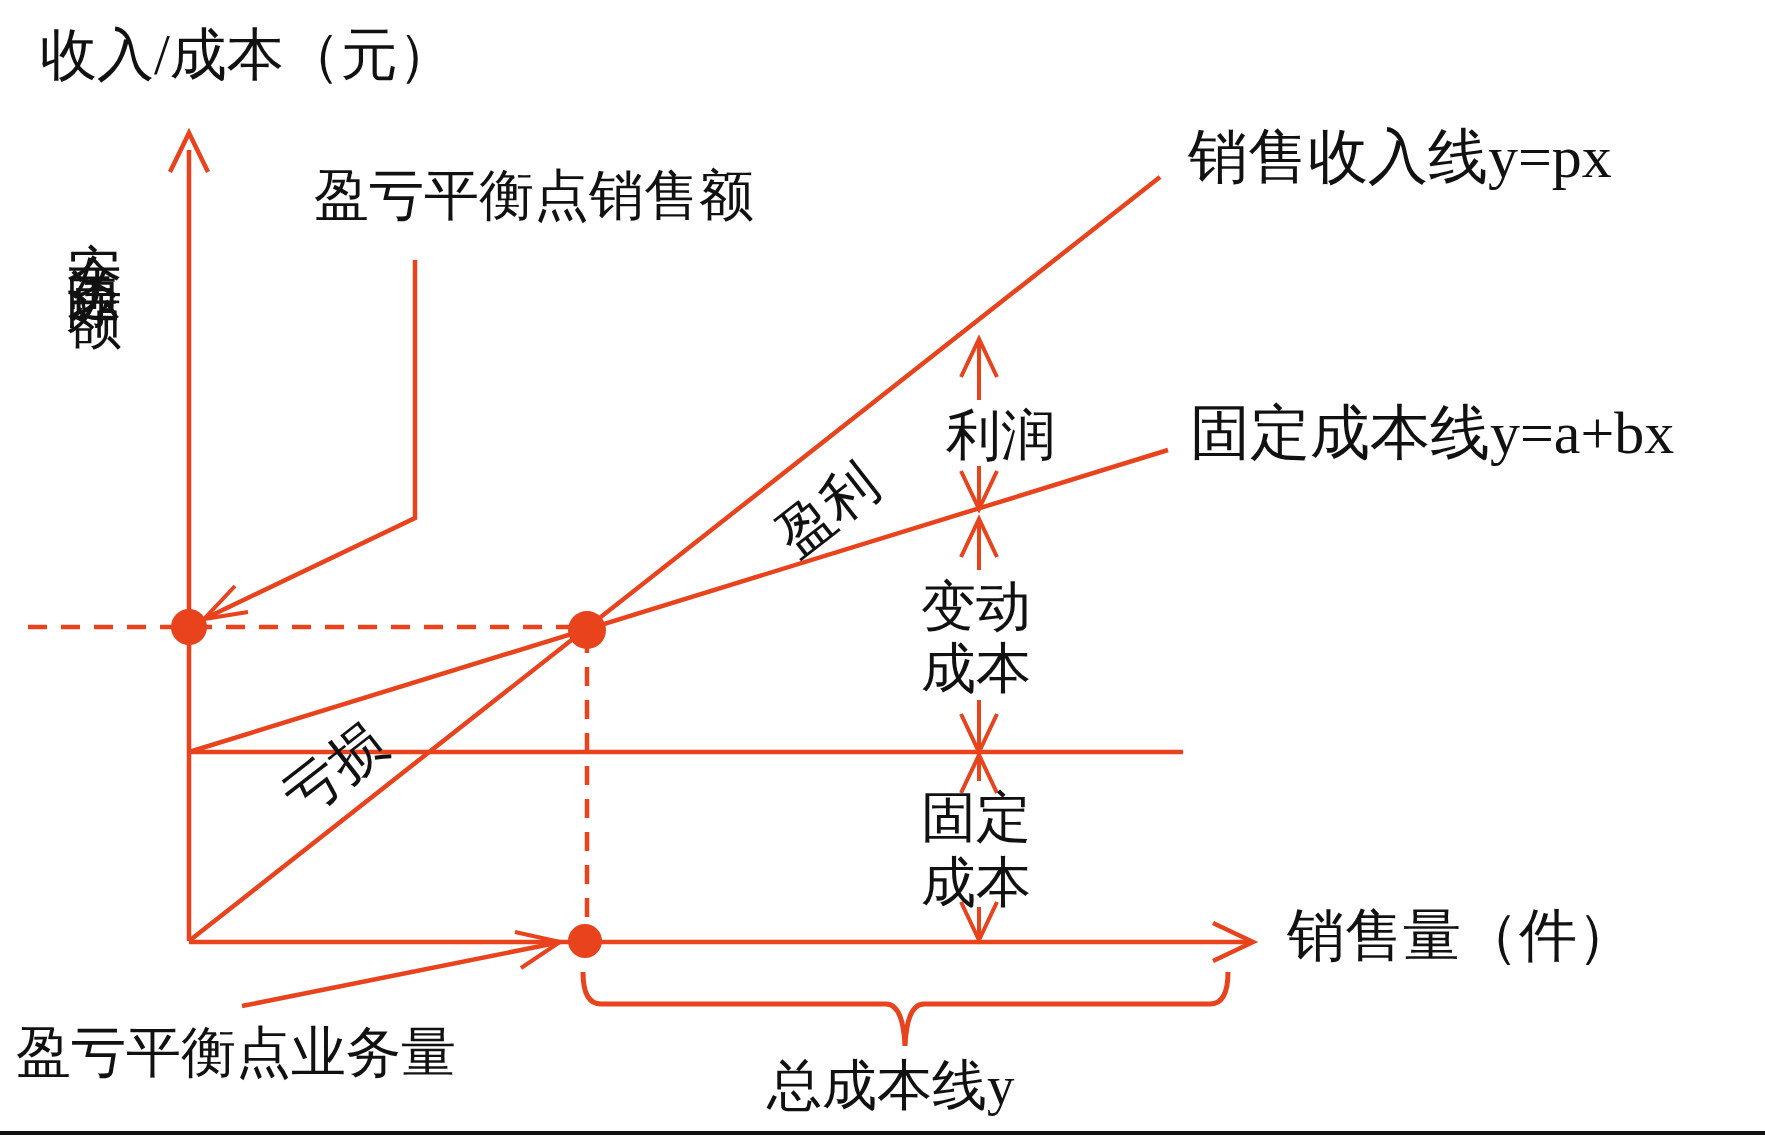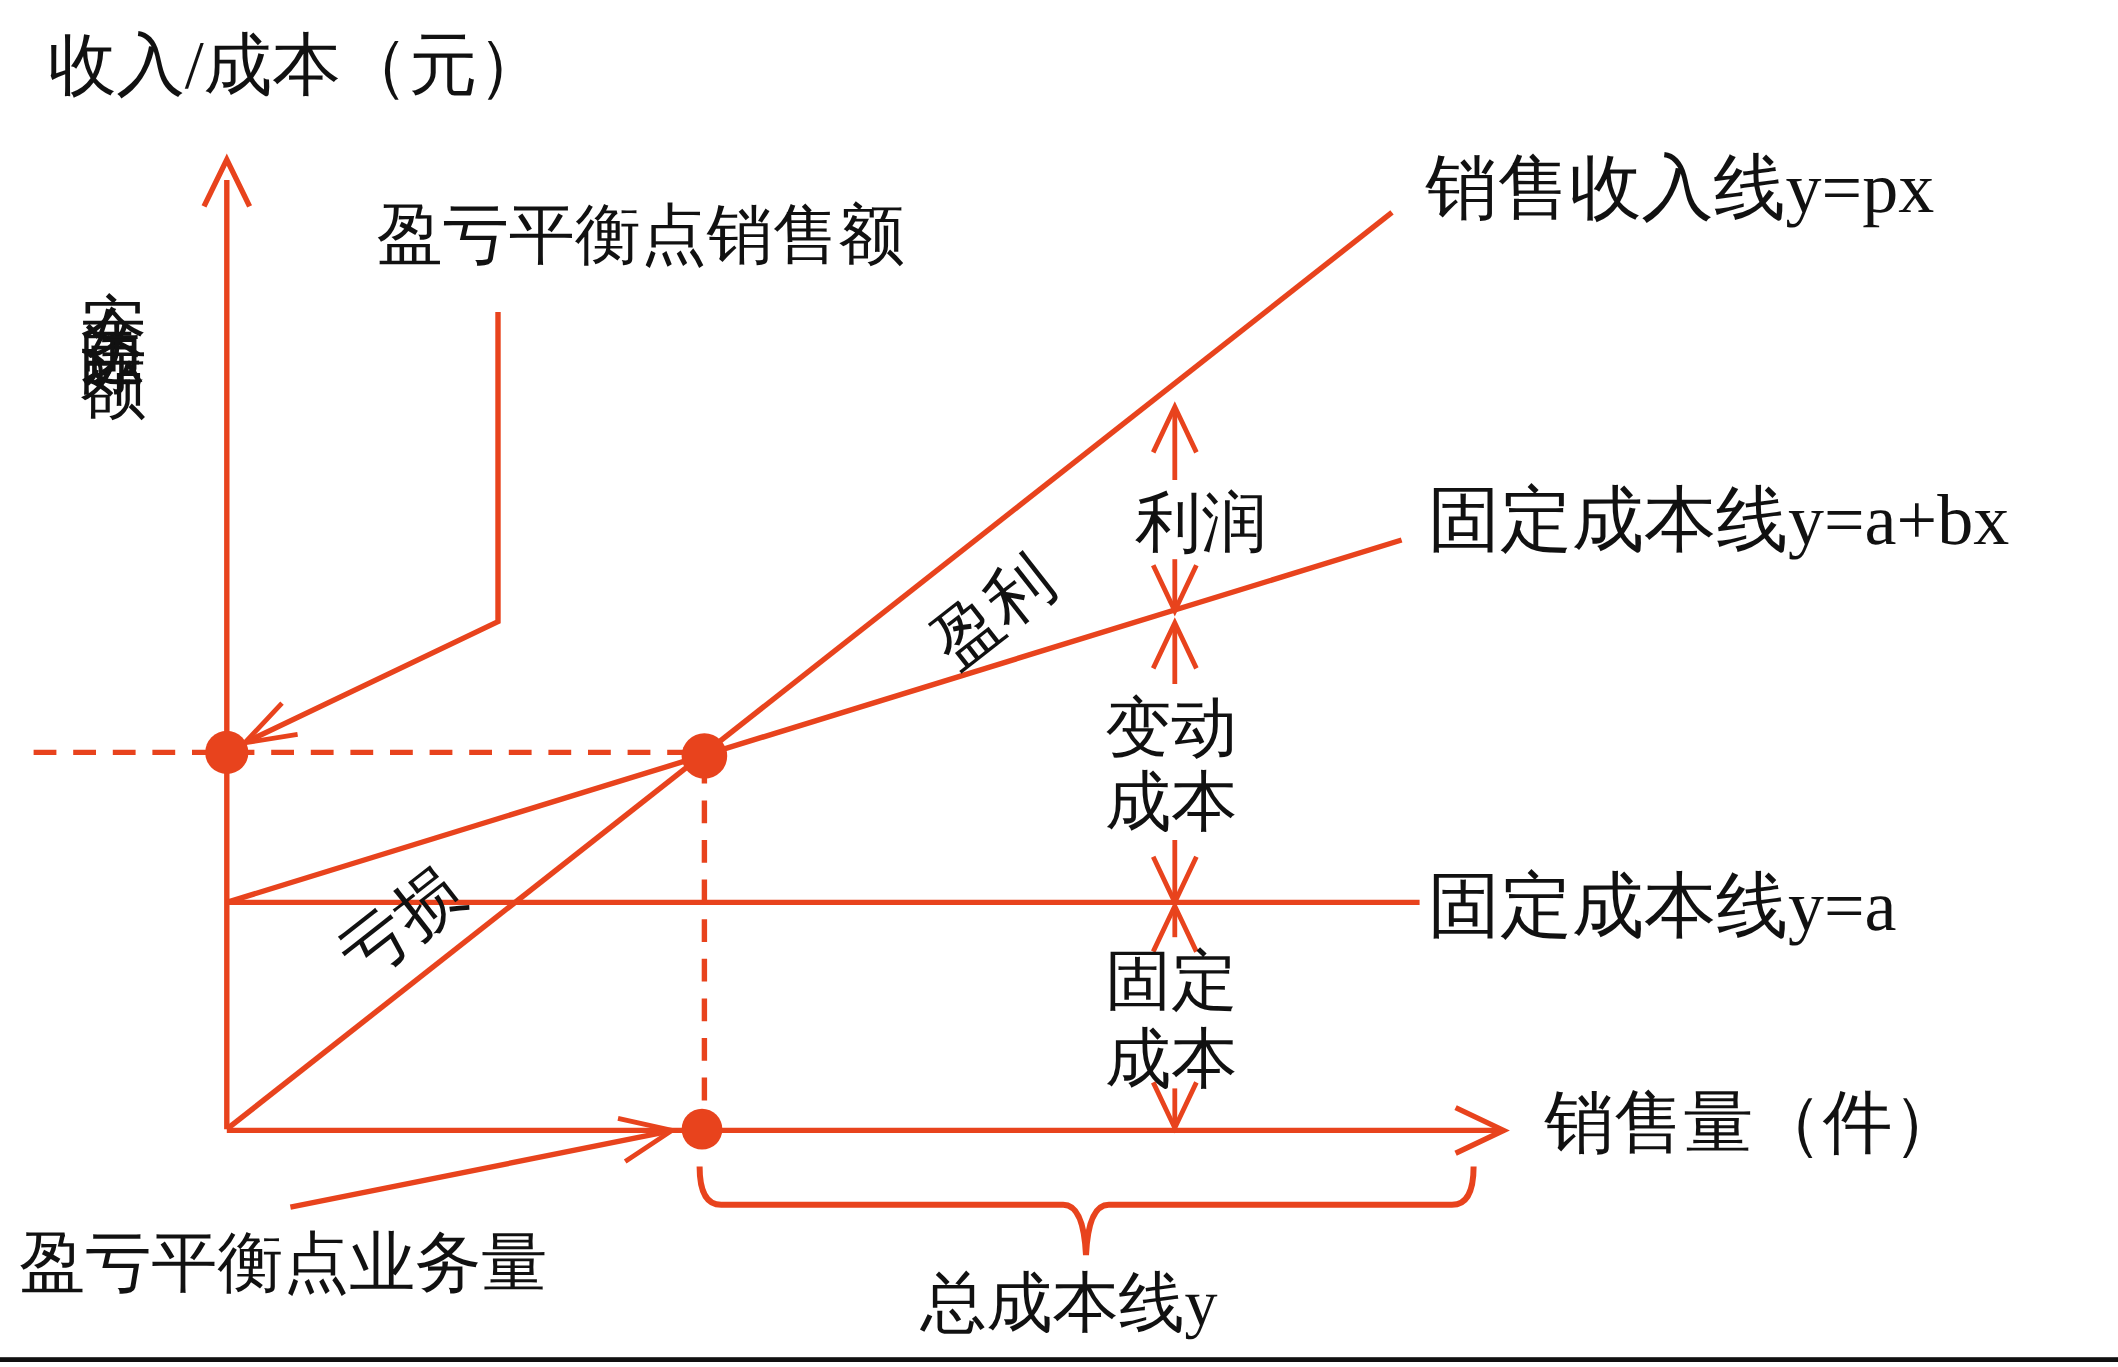--- a/index.html
+++ b/index.html
@@ -70,21 +70,20 @@
   <div class="lbl fs57" style="left:40px;top:24px;">收入/成本（元）</div>
 
   <div class="lbl fs55" style="left:314px;top:166px;">盈亏平衡点销售额</div>
 
   <div class="lbl fs55 vert" style="left:67px;top:197px;">安全边际额</div>
 
   <div class="lbl fs56" style="left:1188px;top:124px;">销售收入线y=px</div>
 
   <div class="lbl fs56" style="left:1190px;top:400px;">固定成本线y=a+bx</div>
 
-  <div class="lbl fs56" style="left:1190px;top:722px;">固定成本线y=a</div>
 
   <div class="lbl fs58" style="left:1264px;top:904px;">销售量（件）</div>
 
   <div class="lbl fs55 rot" style="left:773px;top:480px;">盈利</div>
 
   <div class="lbl fs55 rot" style="left:280px;top:740px;">亏损</div>
 
   <div class="lbl fs55" style="left:946px;top:406px;">利润</div>
 
   <div class="lbl fs55 center2" style="left:921px;top:576px;line-height:62px;">

